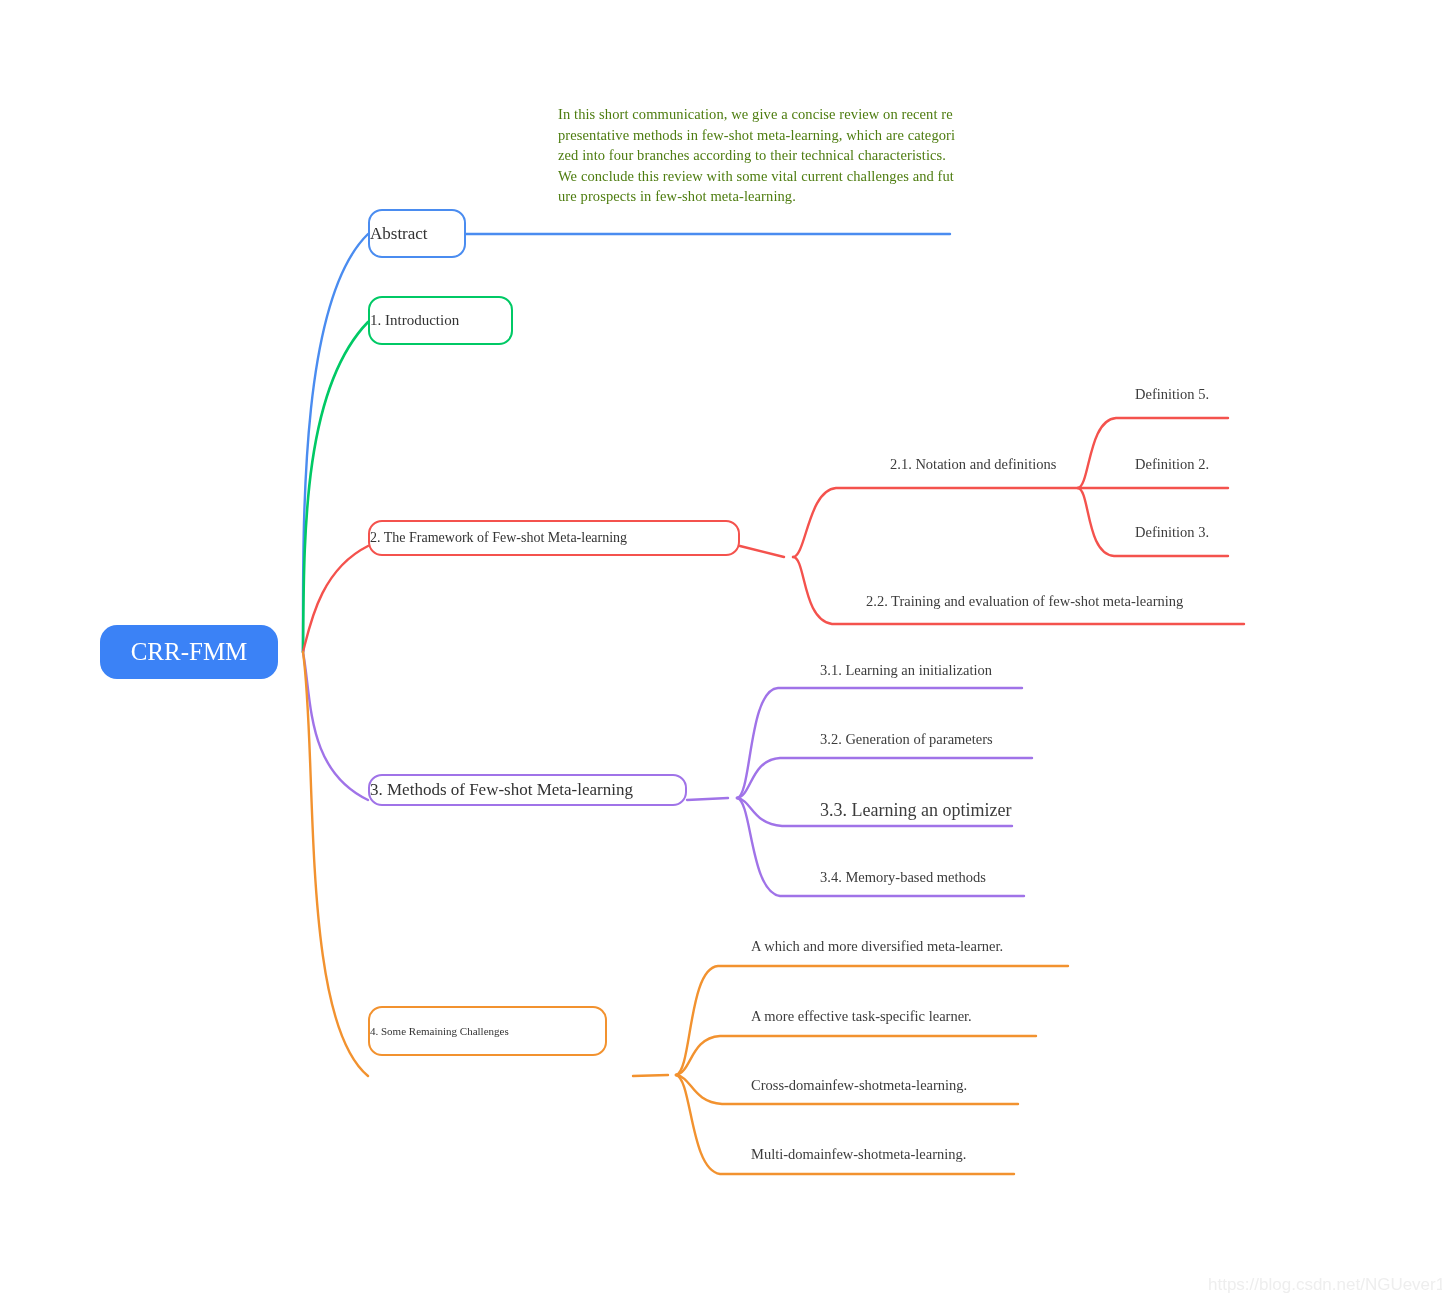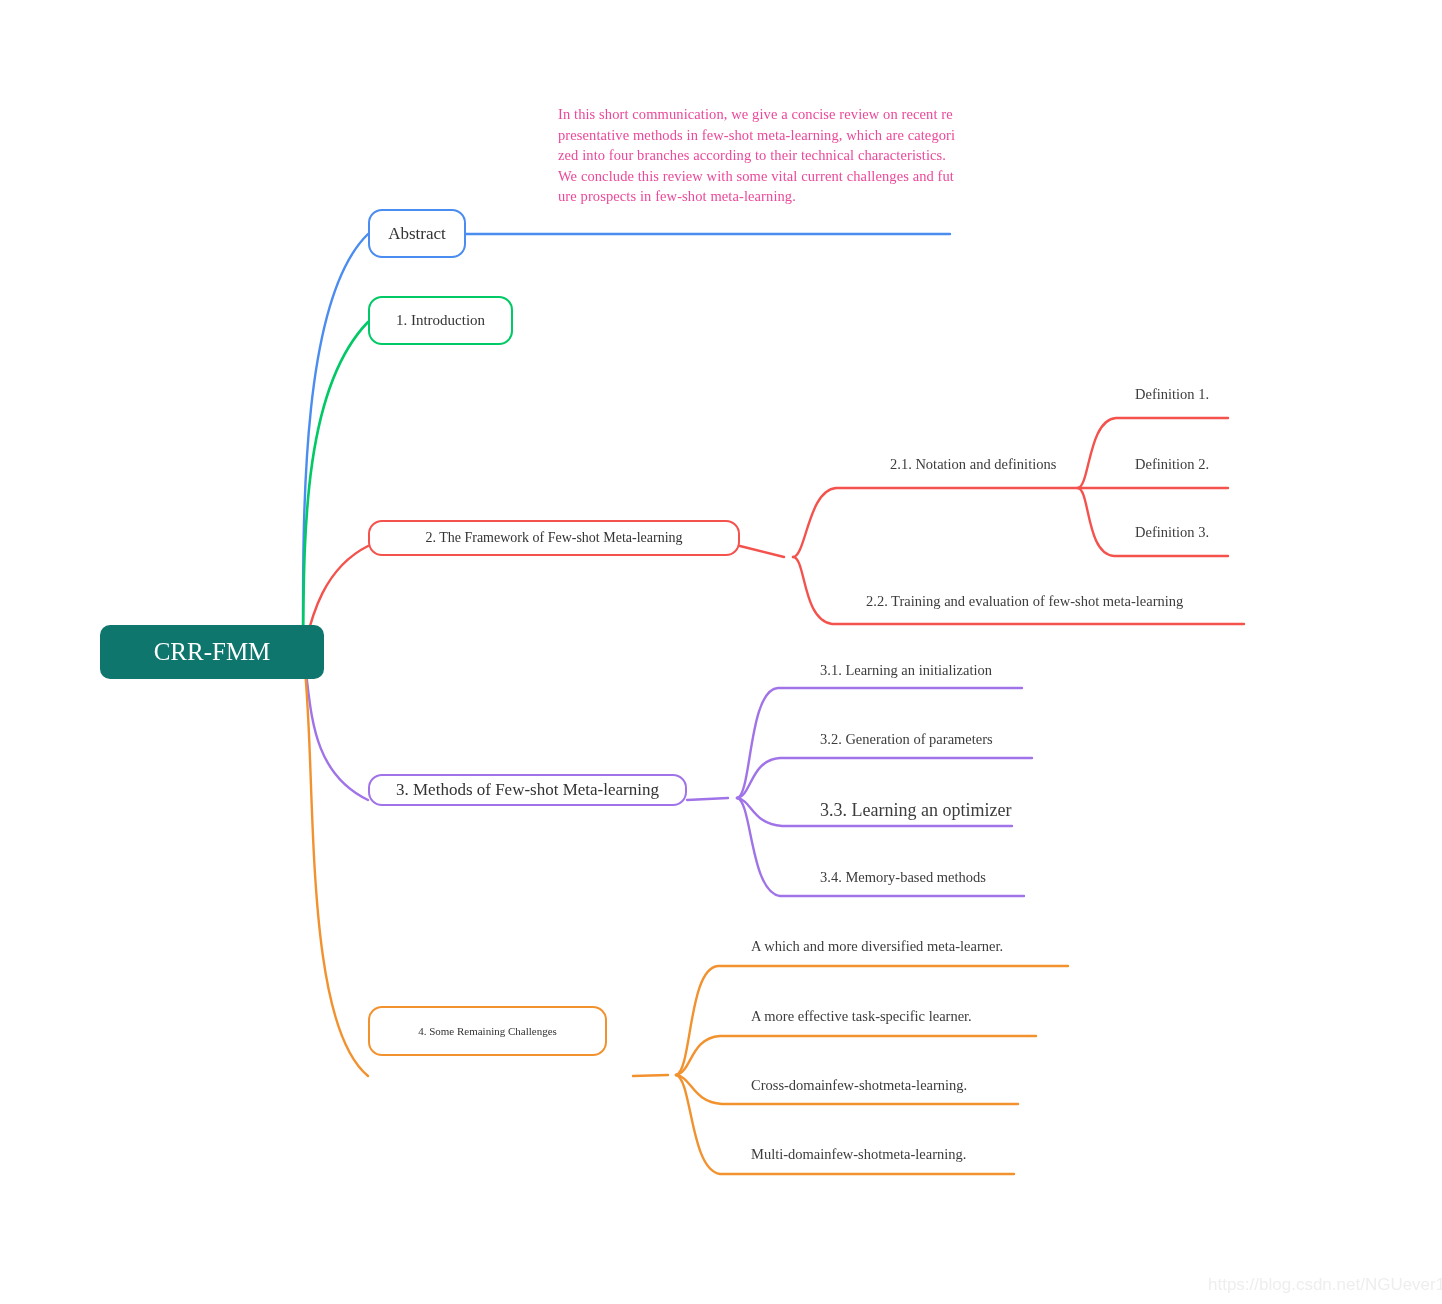--- a/index.html
+++ b/index.html
@@ -25,21 +25,21 @@
     top: 0;
     width: 1442px;
     height: 1304px;
     pointer-events: none;
   }
   .node {
     position: absolute;
     box-sizing: border-box;
     display: flex;
     align-items: center;
-    justify-content: center;
+    justify-content: flex-start;
     background: #ffffff;
     white-space: nowrap;
   }
   .root-node {
     position: absolute;
     box-sizing: border-box;
     display: flex;
     align-items: center;
     justify-content: center;
     border-radius: 10px;
@@ -52,21 +52,21 @@
     border-radius: 14px;
   }
   .leaf-node {
     position: absolute;
     white-space: nowrap;
     color: #3c3c3c;
     background: transparent;
   }
   .abstract-text {
     position: absolute;
-    color: #ec4899;
+    color: #4d7c0f;
     line-height: 1.42;
     white-space: pre-line;
     letter-spacing: 0.1px;
   }
   .watermark {
     position: absolute;
     color: #eeeeee;
     font-family: "Liberation Sans", "DejaVu Sans", sans-serif;
     font-size: 17px;
     white-space: nowrap;
@@ -123,21 +123,21 @@
 
     <path d="M 676,1075 C 692,1078 690,1170 720,1174 L 1014,1174" fill="none" stroke="#f2922f" stroke-width="2.4" stroke-linecap="round"></path>
   </svg>
 
   <div class="abstract-text" style="left:558px; top:104px; width:400px; font-size:14.5px;">In this short communication, we give a concise review on recent re
 presentative methods in few-shot meta-learning, which are categori
 zed into four branches according to their technical characteristics.
 We conclude this review with some vital current challenges and fut
 ure prospects in few-shot meta-learning.</div>
 
-  <div class="root-node" style="left:100px; top:625px; width:224px; height:54px; background:#0f766e; font-size:25px;">
+  <div class="root-node" style="left:100px; top:625px; width:178px; height:54px; background:#3b82f6; font-size:25px;border-radius:17px;">
     <span>CRR-FMM</span>
   </div>
 
   <div class="node branch-node" style="left:368px; top:209px; width:98px; height:49px; border-color:#4a8cf0; font-size:17px;">
     <span>Abstract</span>
   </div>
 
   <div class="node branch-node" style="left:368px; top:296px; width:145px; height:49px; border-color:#00c965; font-size:15px;">
     <span>1. Introduction</span>
   </div>
@@ -156,21 +156,21 @@
 
   <div class="leaf-node" style="left:866px; top:456px; font-size:14.5px;margin-left:24px;">
     <span>2.1. Notation and definitions</span>
   </div>
 
   <div class="leaf-node" style="left:866px; top:593px; font-size:14.5px;">
     <span>2.2. Training and evaluation of few-shot meta-learning</span>
   </div>
 
   <div class="leaf-node" style="left:1135px; top:386px; font-size:14.5px;">
-    <span>Definition 1.</span>
+    <span>Definition 5.</span>
   </div>
 
   <div class="leaf-node" style="left:1135px; top:456px; font-size:14.5px;">
     <span>Definition 2.</span>
   </div>
 
   <div class="leaf-node" style="left:1135px; top:524px; font-size:14.5px;">
     <span>Definition 3.</span>
   </div>
 

